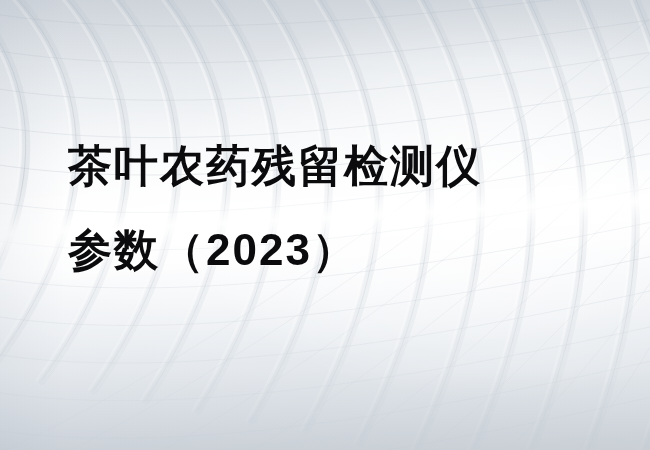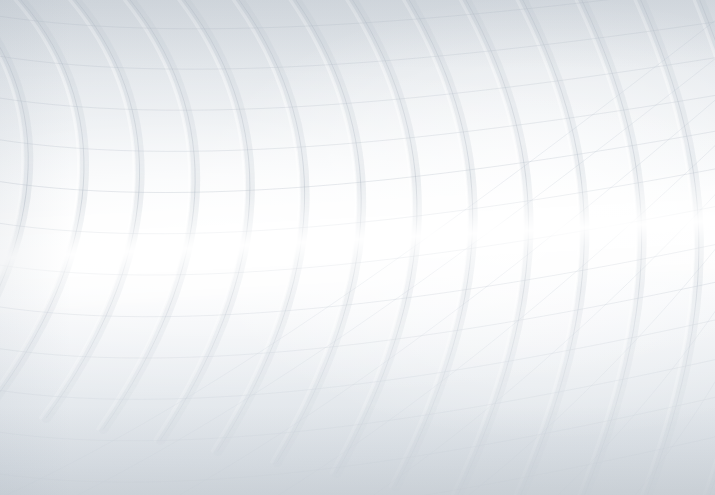--- a/index.html
+++ b/index.html
@@ -160,15 +160,17 @@
       <g stroke="#8fa0b0" stroke-opacity="0.30" stroke-width="0.6">
         <use href="#diagLines"></use>
       </g>
     </g>
   </svg>
 
   <div class="layer" id="sweep"></div>
   <div class="layer" id="vignette"></div>
 
   <div id="title-block">
+    <div class="title-line">茶叶农药残留检测仪</div>
+    <div class="title-line">参数（2023）</div>
   </div>
 
 </div>
 
 </body></html>

